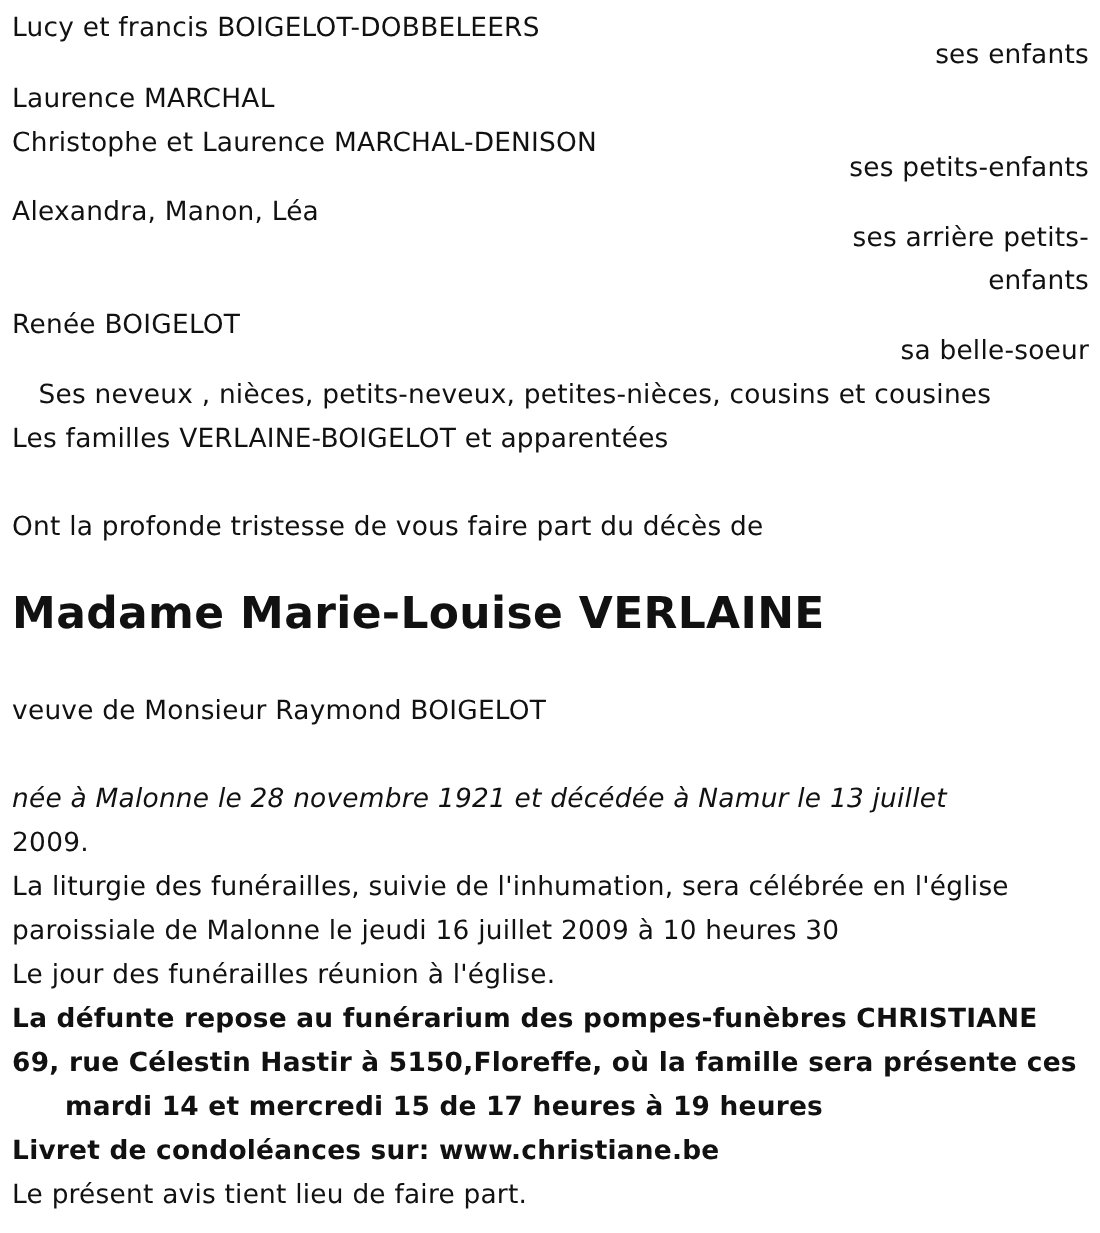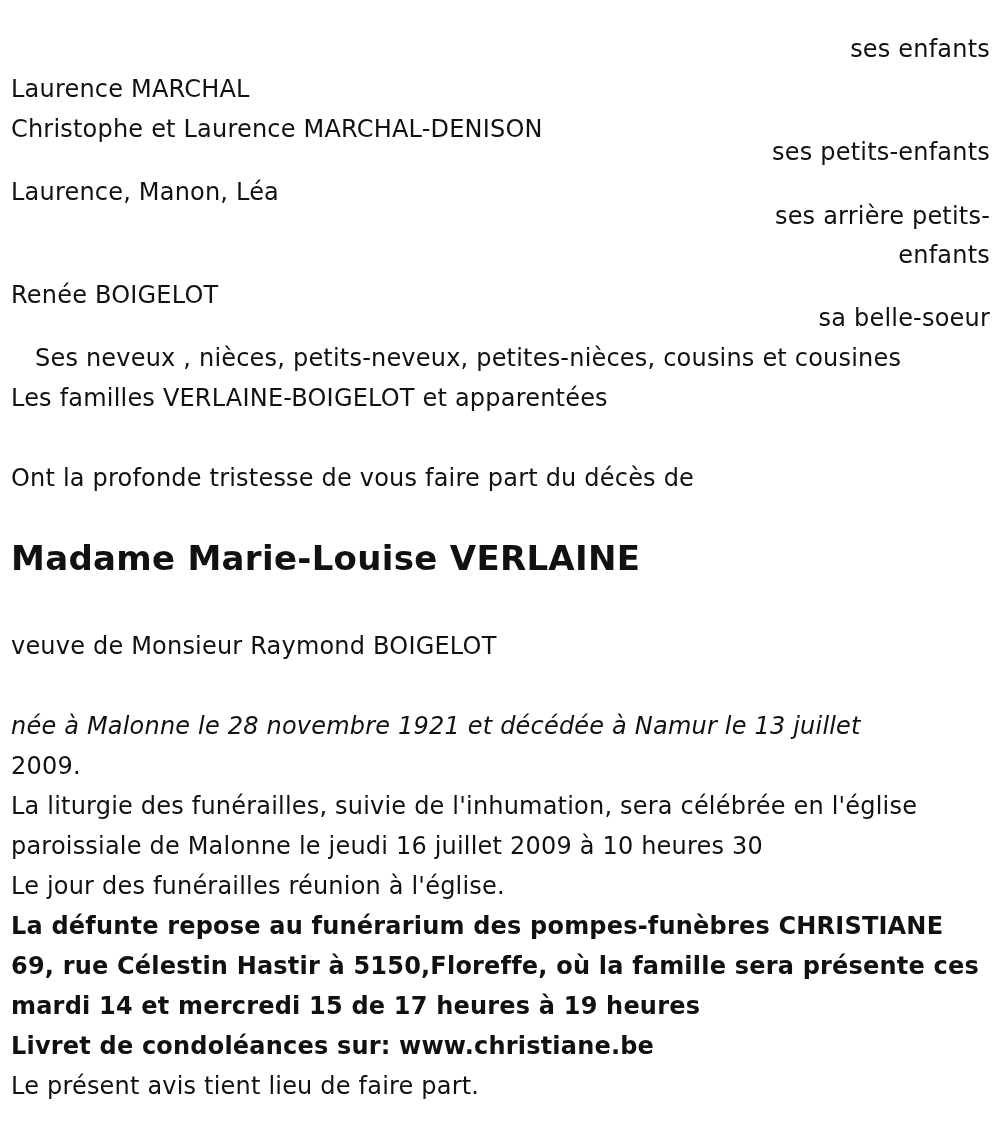--- a/index.html
+++ b/index.html
@@ -25,39 +25,40 @@
       right: 10px;
       text-align: right;
       white-space: nowrap;
       line-height: 40px;
       height: 40px;
     }
     .bold { font-weight: bold; }
     .title {
       position: absolute;
       left: 11px;
-      font-size: 34px;
+      font-size: 40px;
       font-weight: bold;
       line-height: 50px;
       white-space: nowrap;
       letter-spacing: 0.3px;
     }
   </style>
 </head>
 <body>
 
 <div class="page">
 
+  <div class="line" style="top:5px;">Lucy et francis BOIGELOT-DOBBELEERS</div>
   <div class="rel" style="top:29px;">ses enfants</div>
 
   <div class="line" style="top:69px;">Laurence MARCHAL</div>
   <div class="line" style="top:109px;">Christophe et Laurence MARCHAL-DENISON</div>
   <div class="rel" style="top:132px;">ses petits-enfants</div>
 
-  <div class="line" style="top:172px;">Laurence, Manon, Léa</div>
+  <div class="line" style="top:172px;">Alexandra, Manon, Léa</div>
   <div class="rel" style="top:196px;">ses arrière petits-</div>
   <div class="rel" style="top:235px;">enfants</div>
 
   <div class="line" style="top:275px;">Renée BOIGELOT</div>
   <div class="rel" style="top:298px;">sa belle-soeur</div>
 
   <div class="line" style="top:338px;margin-left:24px;">Ses neveux , nièces, petits-neveux, petites-nièces, cousins et cousines</div>
   <div class="line" style="top:458px;">Ont la profonde tristesse de vous faire part du décès de</div>
 
   <div class="line" style="top:378px;">Les familles VERLAINE-BOIGELOT et apparentées</div>
@@ -66,17 +67,17 @@
 
   <div class="line" style="top:626px;">veuve de Monsieur Raymond BOIGELOT</div>
 
   <div class="line" style="top:706px;font-style:italic;">née à Malonne le 28 novembre 1921 et décédée à Namur le 13 juillet</div>
   <div class="line" style="top:746px;">2009.</div>
   <div class="line" style="top:786px;">La liturgie des funérailles, suivie de l'inhumation, sera célébrée en l'église</div>
   <div class="line" style="top:826px;">paroissiale de Malonne le jeudi 16 juillet 2009 à 10 heures 30</div>
   <div class="line" style="top:866px;">Le jour des funérailles réunion à l'église.</div>
   <div class="line bold" style="top:906px;">La défunte repose au funérarium des pompes-funèbres CHRISTIANE</div>
   <div class="line bold" style="top:946px;">69, rue Célestin Hastir à 5150,Floreffe, où la famille sera présente ces</div>
-  <div class="line bold" style="top:986px;">mardi 14 et mercredi 15 de 17 heures à 19 heures</div>
+  <div class="line bold" style="top:986px;margin-left:48px;">mardi 14 et mercredi 15 de 17 heures à 19 heures</div>
   <div class="line bold" style="top:1026px;">Livret de condoléances sur: www.christiane.be</div>
   <div class="line" style="top:1066px;">Le présent avis tient lieu de faire part.</div>
 
 </div>
 
 </body></html>

